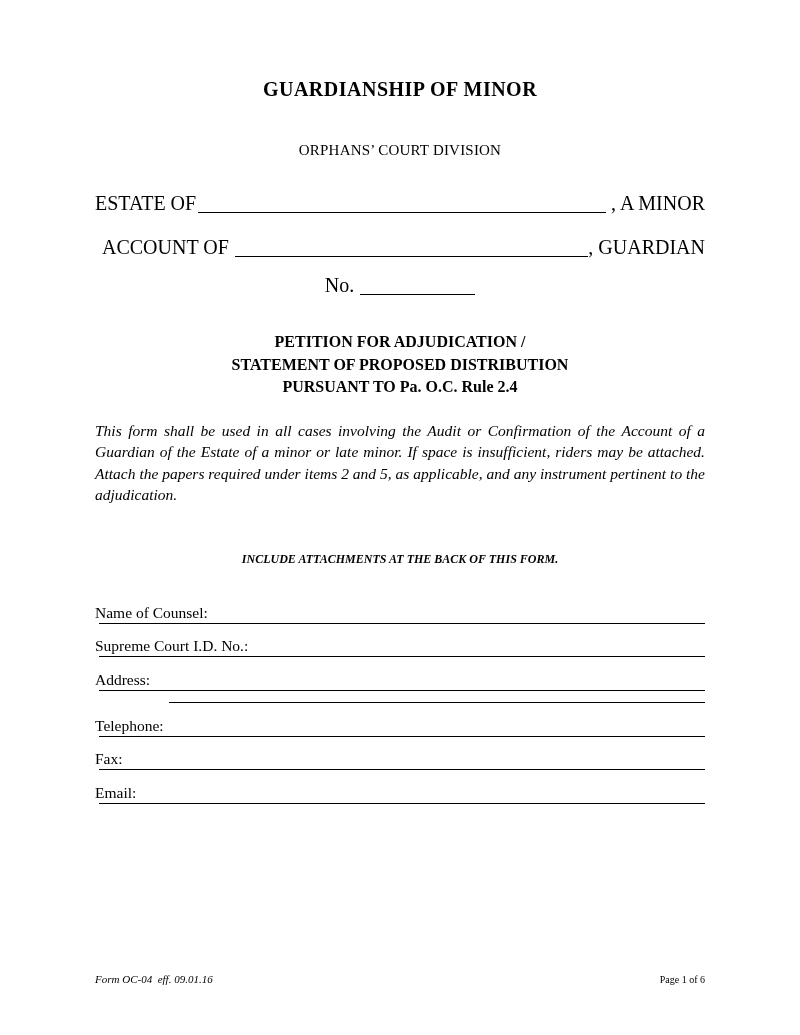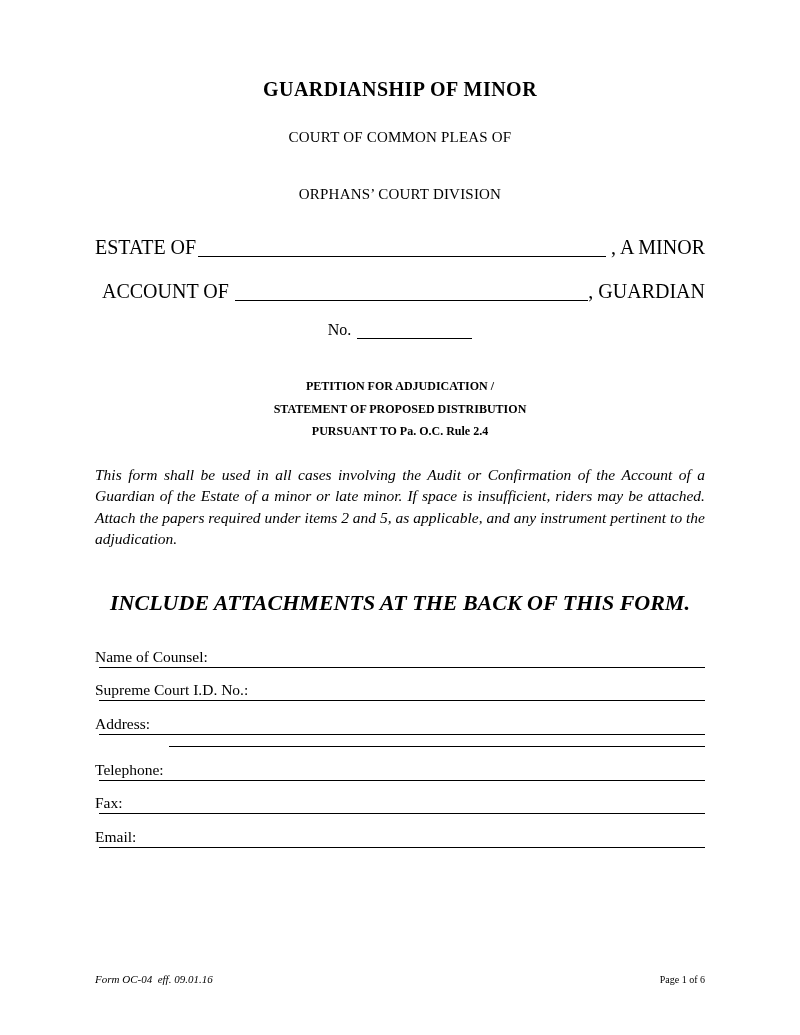--- a/index.html
+++ b/index.html
@@ -45,47 +45,47 @@
   }
   .caption-row .blank { flex: 1 1 auto; }
   .estate-row .blank  { margin-left: 2px; }
   .account-row .blank { margin-left: 6px; }
   .cap-suffix { white-space: pre; }
 
   .no-row {
     display: flex;
     justify-content: center;
     margin-top: 19px;
-    font-size: 16px;
+    font-size: 20px;
     line-height: 19px;
   }
   .no-blank { flex: 0 0 115px; margin-left: 6px; }
 
   .petition-heading {
     margin-top: 36px;
     text-align: center;
     font-weight: bold;
-    font-size: 12px;
+    font-size: 16px;
     line-height: 22.5px;
   }
 
   .instructions {
     margin-top: 21px;
     font-style: italic;
     font-size: 15.5px;
     line-height: 21.5px;
     text-align: justify;
   }
 
   .attachments-note {
     margin-top: 43px;
     text-align: center;
     font-weight: bold;
     font-style: italic;
-    font-size: 22px;
+    font-size: 12px;
     line-height: 20px;
   }
 
   .fields { margin-top: 33px; }
   .field-row {
     display: flex;
     font-size: 15.5px;
     line-height: 21px;
     margin-bottom: 11.5px;
     flex-direction: column;
@@ -112,21 +112,20 @@
     white-space: pre;
   }
   .page-number { font-size: 10px; }
 </style>
 </head>
 <body>
 
 <div class="page">
 
   <h1 class="title">GUARDIANSHIP OF MINOR</h1>
-  <div class="subhead court">COURT OF COMMON PLEAS OF</div>
   <div class="subhead division">ORPHANS’ COURT DIVISION</div>
 
   <div class="caption-row estate-row">
     <span class="cap-label">ESTATE OF</span>
     <span class="blank"></span>
     <span class="cap-suffix"> , A MINOR</span>
   </div>
 
   <div class="caption-row account-row">
     <span class="cap-label">ACCOUNT OF</span>

